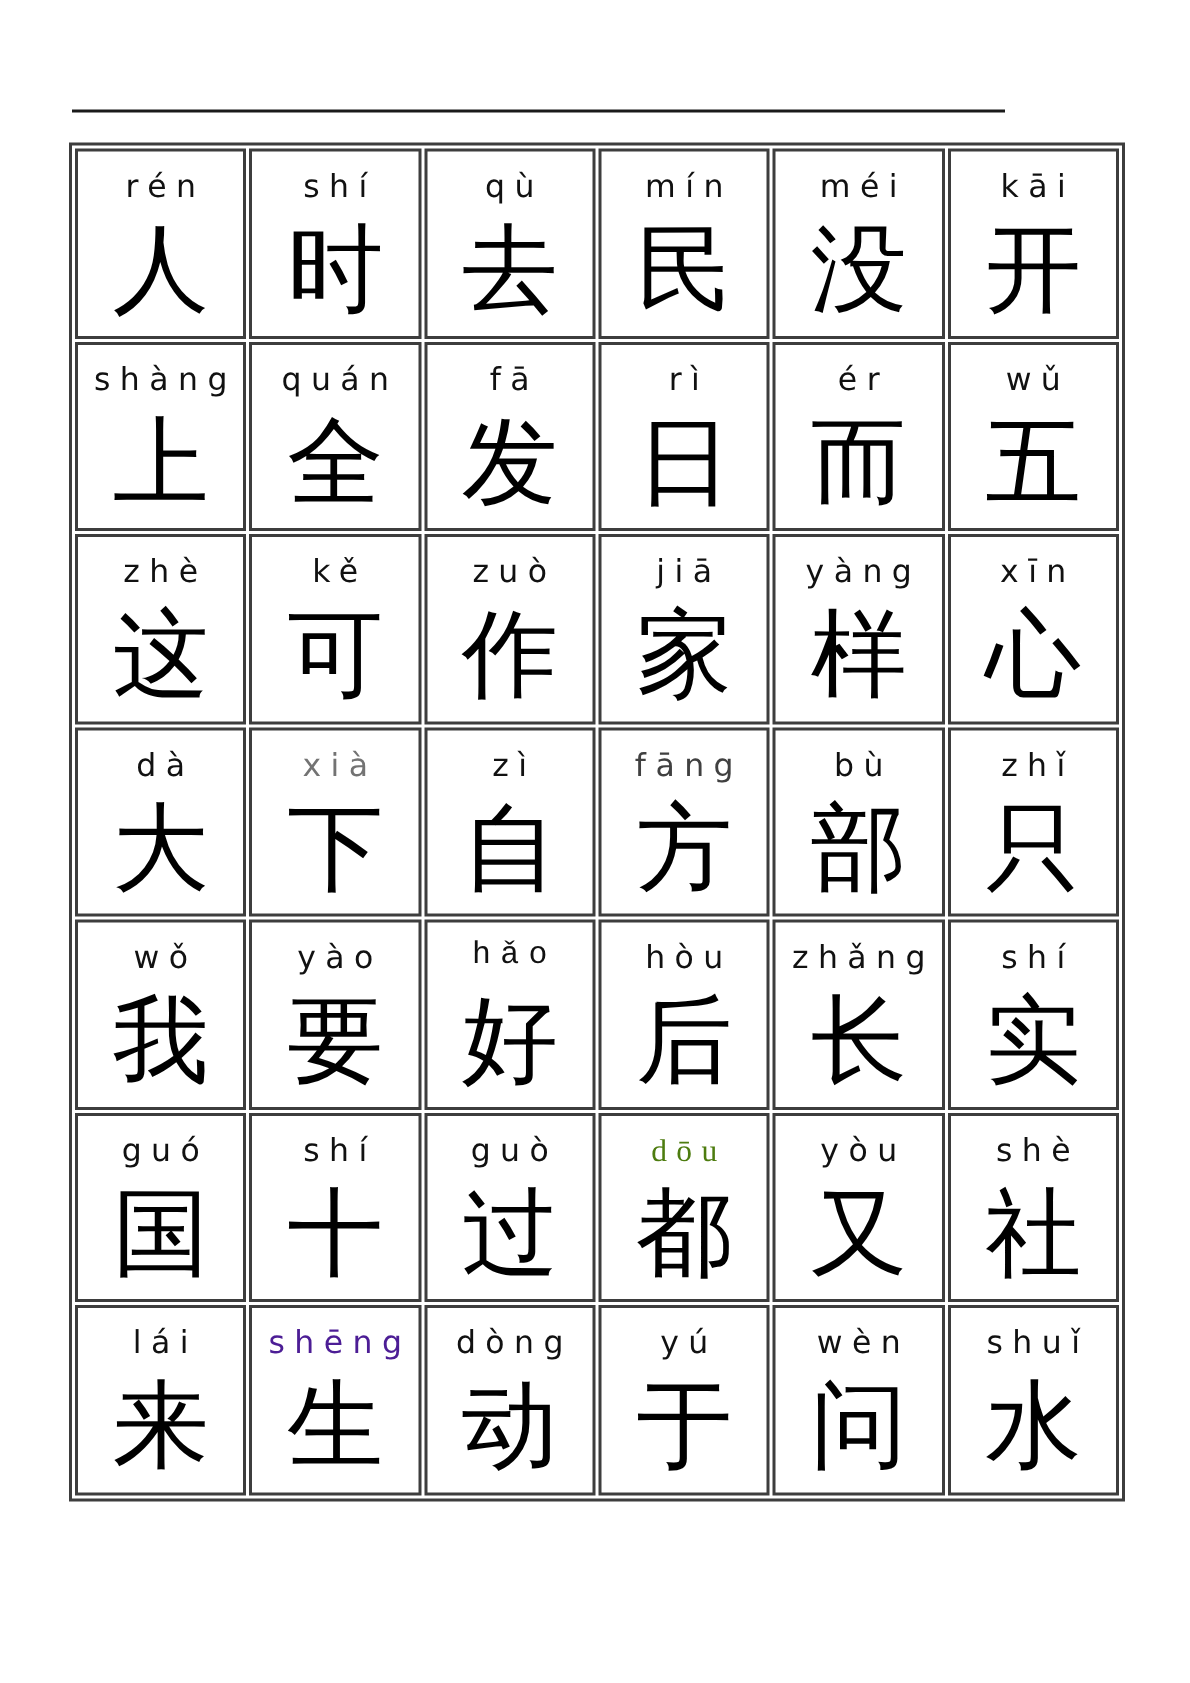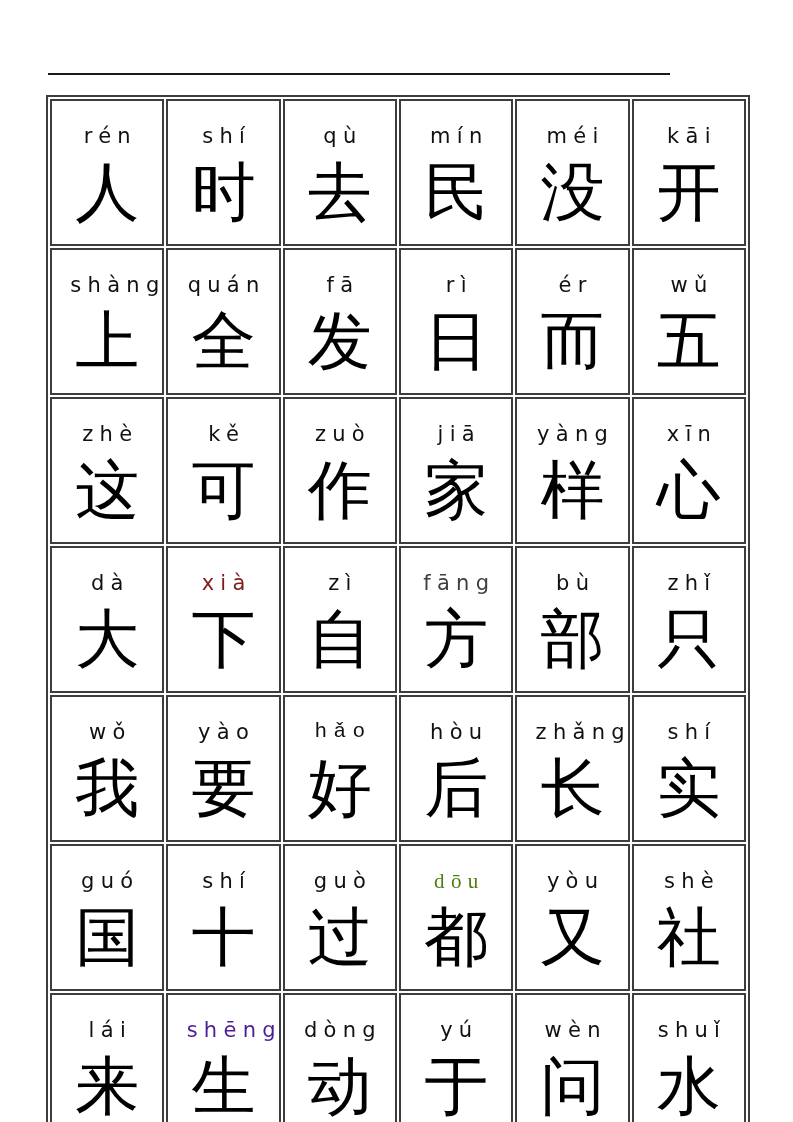--- a/index.html
+++ b/index.html
@@ -34,21 +34,21 @@
     width: 704px;
     height: 906px;
     table-layout: fixed;
     background: #ffffff;
   }
   table.flashcards td {
     border: 2px solid var(--border-color, #3d3d3d);
     background: #ffffff;
     text-align: center;
     vertical-align: top;
-    padding: 12px;
+    padding: 0;
   }
   .pinyin {
     margin-top: 11px;
     height: 26px;
     font-size: 21px;
     font-weight: 500;
     letter-spacing: 0.30em;
     text-indent: 0.30em; 
     color: #111111;
     white-space: nowrap;
@@ -147,21 +147,21 @@
             <div class="pinyin" style="color: rgb(17, 17, 17);">xīn</div>
             <div class="hanzi" style="color: rgb(0, 0, 0);">心</div>
           </td>
         </tr>
         <tr>
           <td>
             <div class="pinyin" style="color: rgb(17, 17, 17);">dà</div>
             <div class="hanzi" style="color: rgb(0, 0, 0);">大</div>
           </td>
           <td>
-            <div class="pinyin" style="color: #7f1d1d;">xià</div>
+            <div class="pinyin" style="color: #737373;">xià</div>
             <div class="hanzi" style="color: rgb(0, 0, 0);">下</div>
           </td>
           <td>
             <div class="pinyin" style="color: rgb(17, 17, 17);">zì</div>
             <div class="hanzi" style="color: rgb(0, 0, 0);">自</div>
           </td>
           <td>
             <div class="pinyin" style="color: #404040;">fāng</div>
             <div class="hanzi" style="color: rgb(0, 0, 0);">方</div>
           </td>

